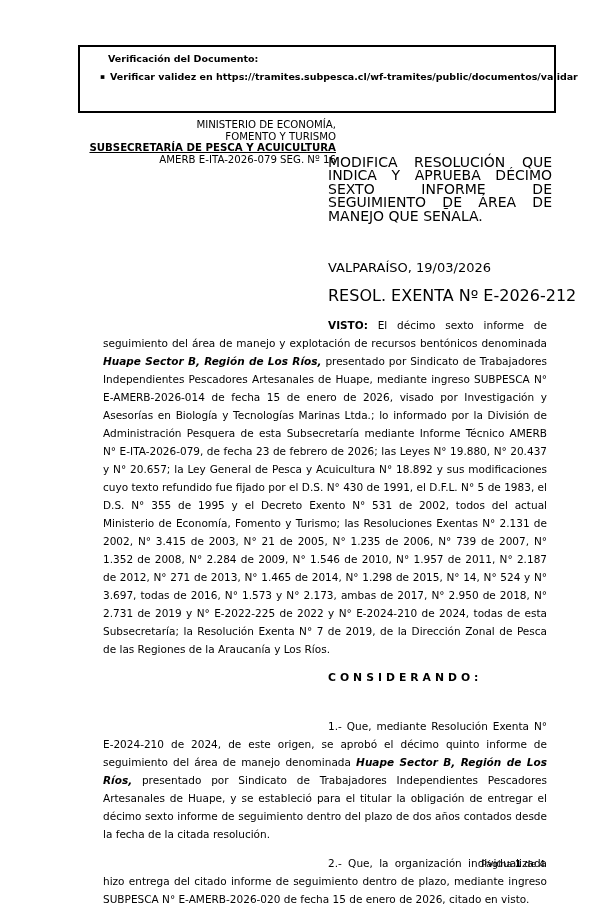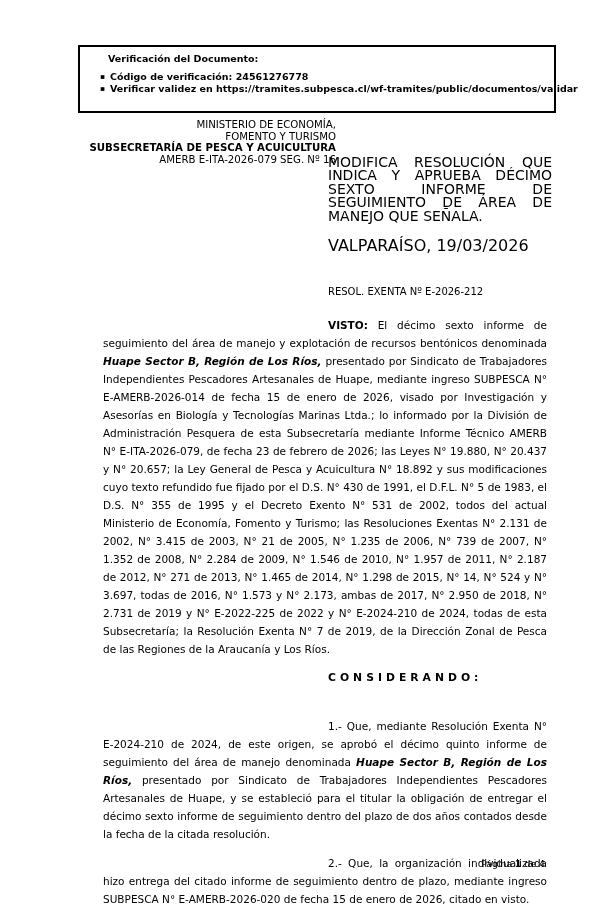--- a/index.html
+++ b/index.html
@@ -14,28 +14,28 @@
     font-size:9.5px; font-weight:bold;
   }
   .verify-title { margin:6px 0 7px 28px; }
   .verify-item { margin:0 8px 1px 20px; line-height:11.2px; white-space:nowrap; }
   .verify-item .bullet { display:inline-block; width:10px; font-size:7.5px; vertical-align:1px; }
   
   .letterhead {
     position:absolute; left:56px; top:119px; width:280px;
     text-align:right; font-size:10.2px; line-height:11.6px;
   }
-  .letterhead .subsec { font-weight:bold; }
+  .letterhead .subsec { font-weight:bold; text-decoration:underline; }
   
   .subject {
     position:absolute; left:328px; top:156px; width:224px;
     font-size:14px; line-height:13.4px; text-align:justify;
   }
-  .place-date { position:absolute; left:328px; top:236px; font-size:16px; }
-  .resol-number { position:absolute; left:328px; top:286px; font-size:10px; }
+  .place-date { position:absolute; left:328px; top:260px; font-size:13px; }
+  .resol-number { position:absolute; left:328px; top:286px; font-size:16px; }
   
   .body-text {
     position:absolute; left:103px; top:316px; width:444px;
     font-size:10.5px; line-height:18px; text-align:justify;
   }
   .para { margin:0 0 11px 0; }
   .indent { text-indent:225px; }
   .considerando {
     font-weight:bold; letter-spacing:4px; font-size:10.8px;
     margin:2px 0 30px 225px;
@@ -45,23 +45,20 @@
   
   .footer { position:absolute; right:55px; top:858px; font-size:9.3px; }
 </style>
 </head>
 <body>
 
 <div class="page">
 
   <div class="verify-box">
     <div class="verify-title">Verificación del Documento:</div>
-    <div class="verify-item">
-      <span class="bullet">▪</span><span>Código de verificación: 24561276778</span>
-    </div>
     <div class="verify-item">
       <span class="bullet">▪</span><span>Verificar validez en https://tramites.subpesca.cl/wf-tramites/public/documentos/validar</span>
     </div>
   </div>
 
   <div class="letterhead">
     <div>MINISTERIO DE ECONOMÍA,</div>
     <div>FOMENTO Y TURISMO</div>
     <div class="subsec">SUBSECRETARÍA DE PESCA Y ACUICULTURA</div>
     <div>AMERB E-ITA-2026-079 SEG. Nº 16</div>

